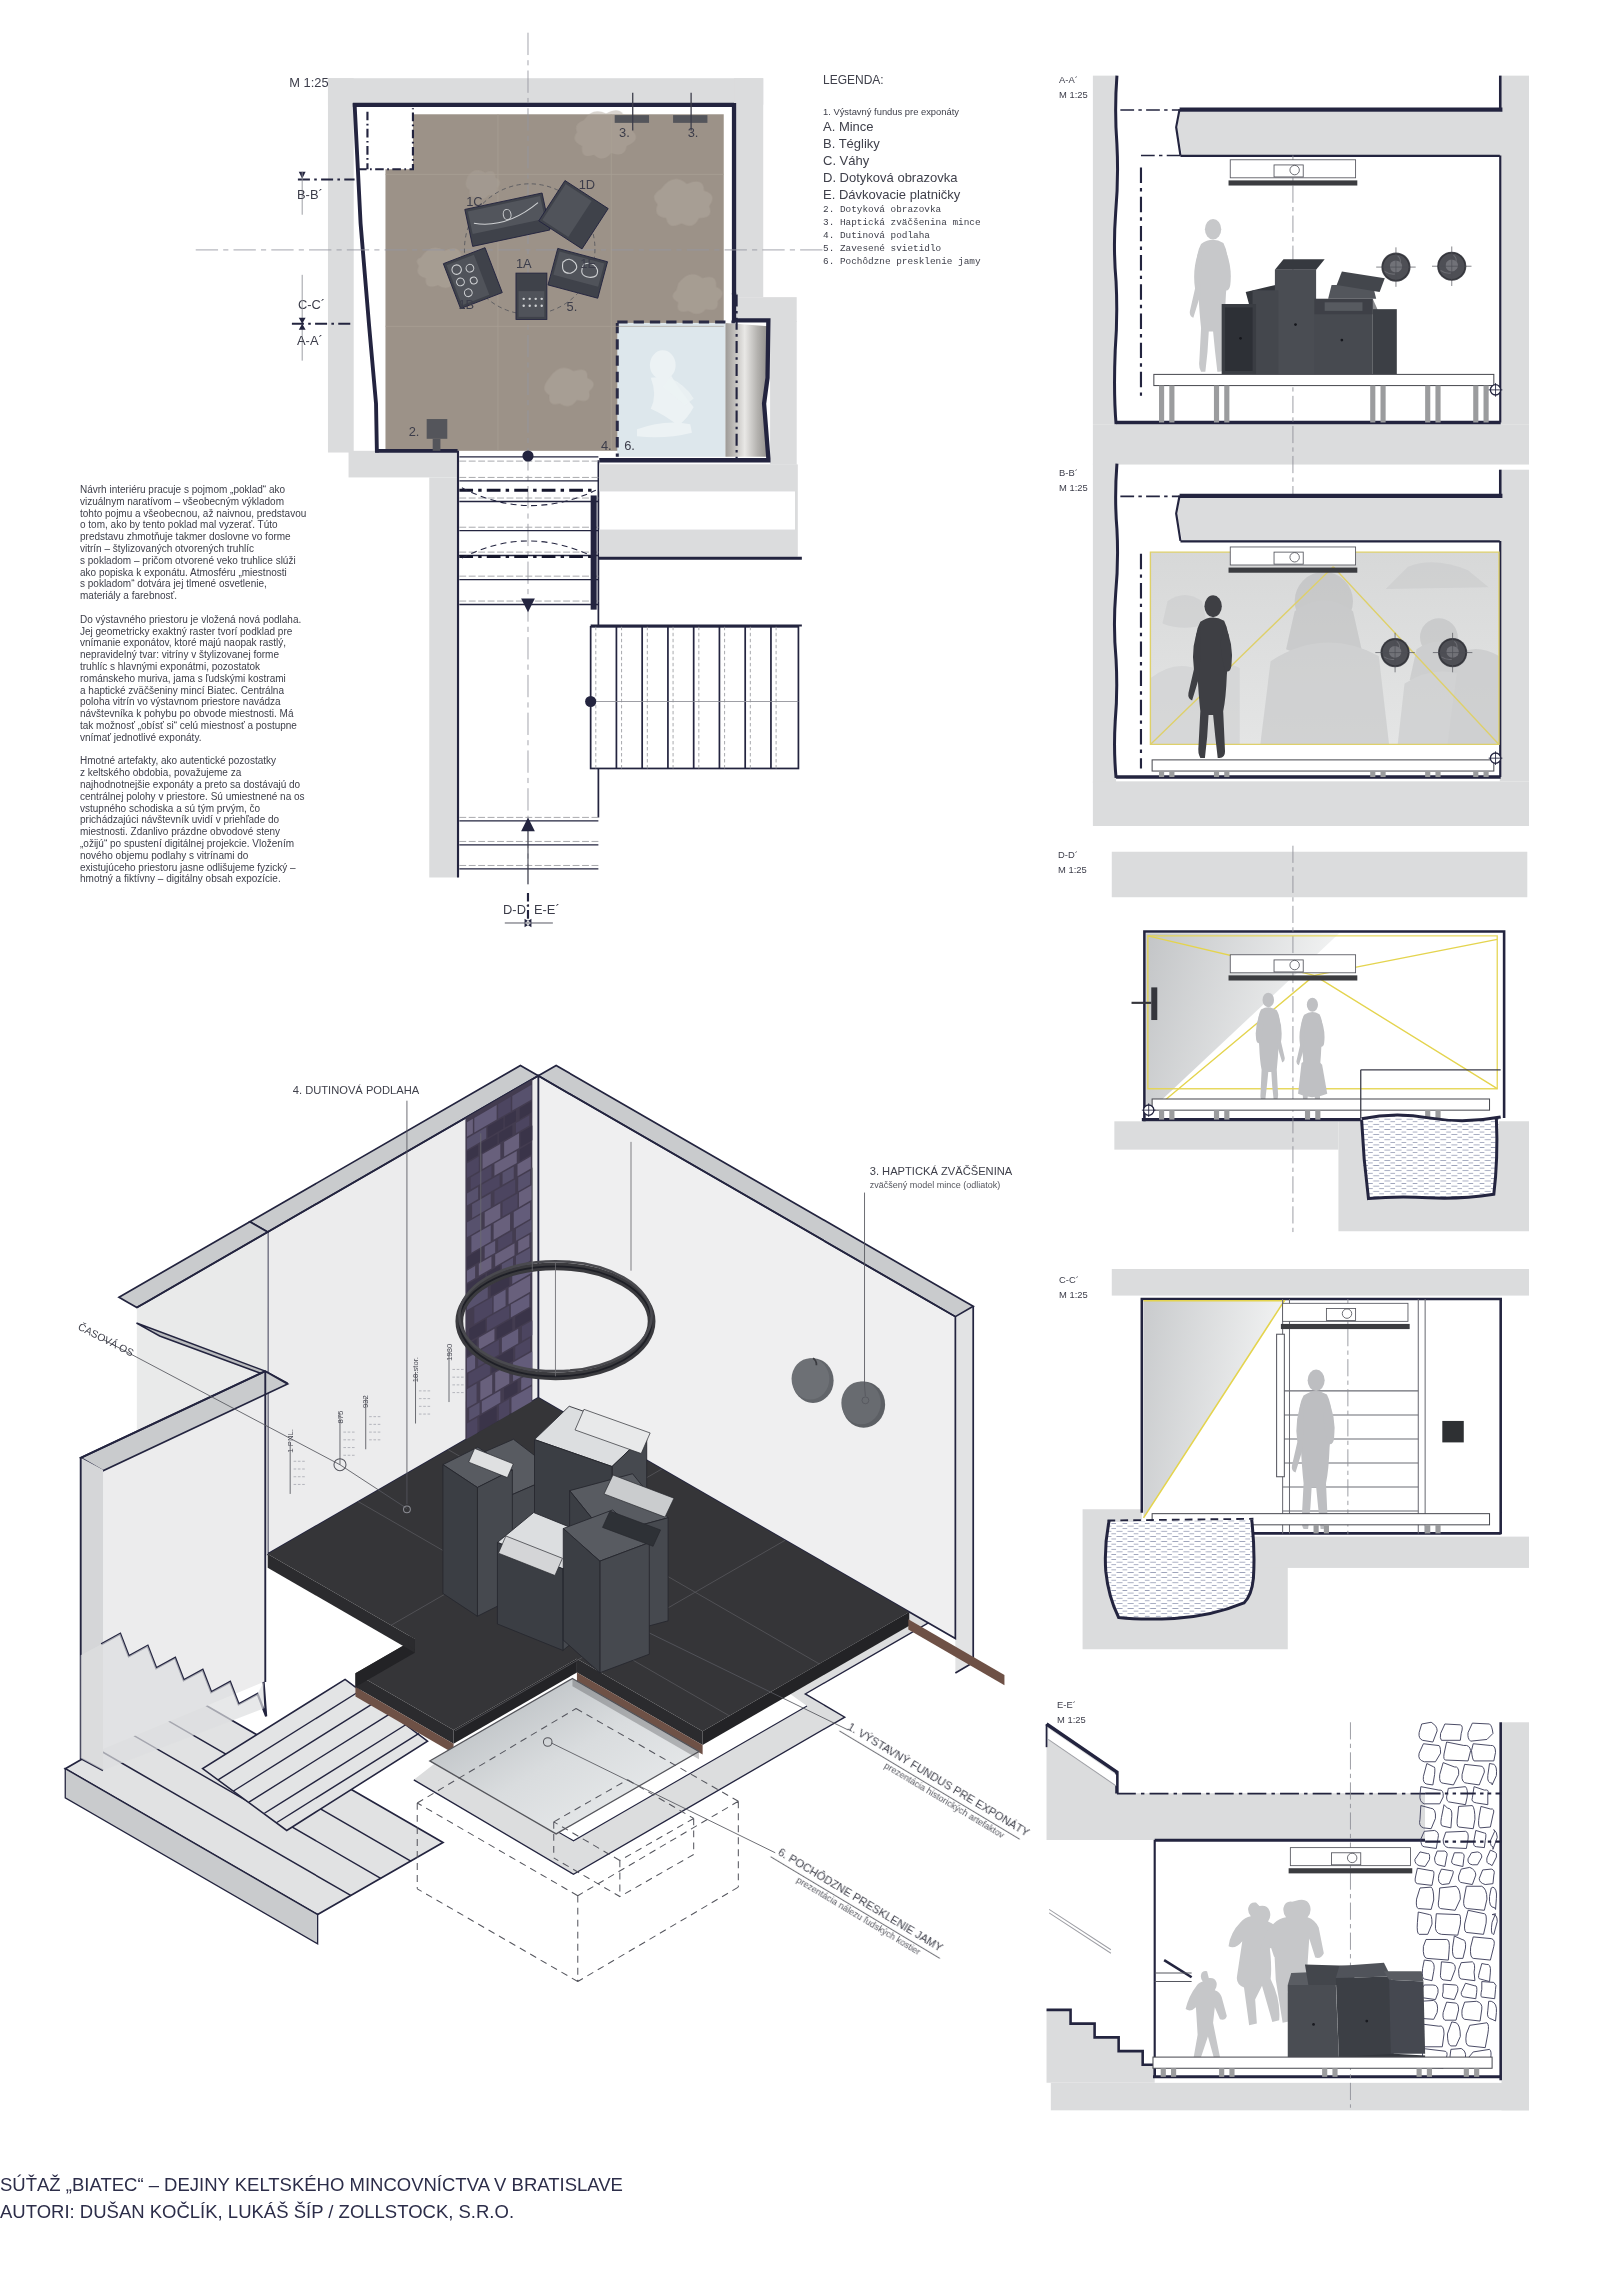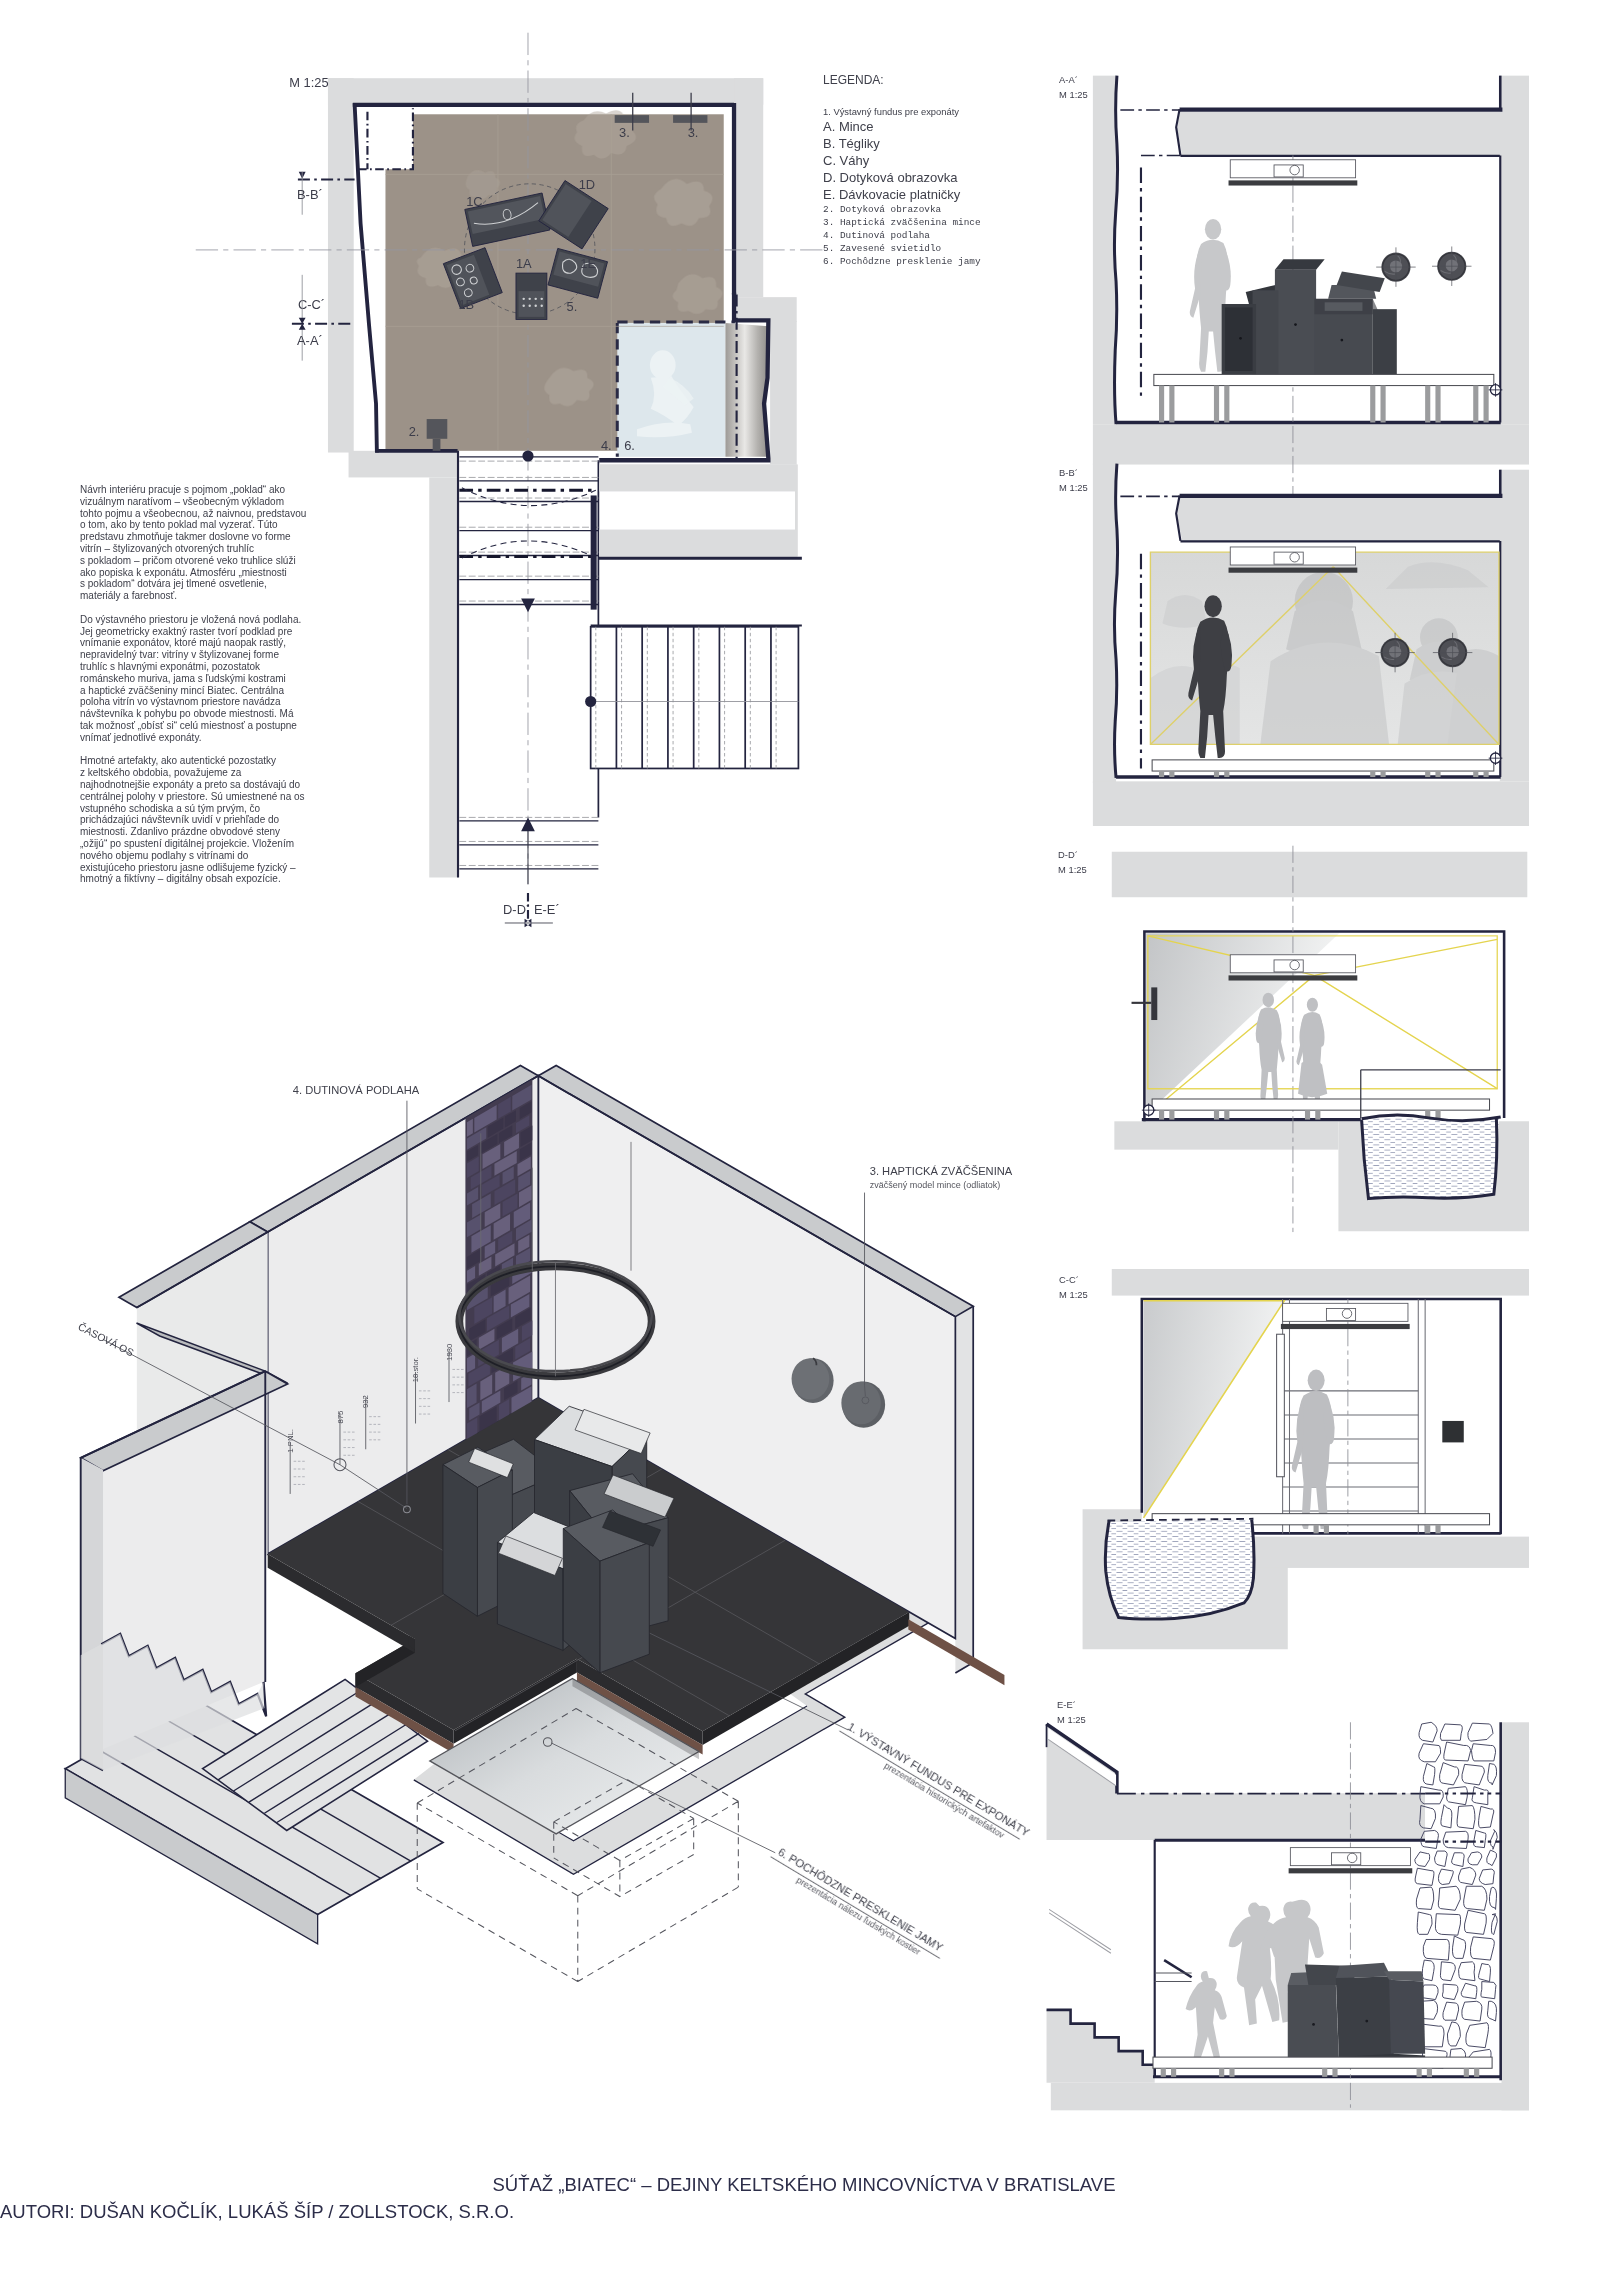--- a/index.html
+++ b/index.html
@@ -1010,18 +1010,18 @@
 <div class="abs lbl" style="left:1059px;top:73px;line-height:14.6px;">A-A´<br>M 1:25</div>
 
 <div class="abs lbl" style="left:1059px;top:466px;line-height:14.6px;">B-B´<br>M 1:25</div>
 
 <div class="abs lbl" style="left:1058px;top:848px;line-height:14.6px;">D-D´<br>M 1:25</div>
 
 <div class="abs lbl" style="left:1059px;top:1273px;line-height:14.6px;">C-C´<br>M 1:25</div>
 
 <div class="abs lbl" style="left:1057px;top:1698px;line-height:14.6px;">E-E´<br>M 1:25</div>
 
-<div class="abs" style="left:0;top:2174px;width:1608px;text-align:center;font-size:18.5px;color:#2c2d49;">SÚŤAŽ „BIATEC“ – DEJINY KELTSKÉHO MINCOVNÍCTVA V BRATISLAVE</div>
+<div class="abs" style="left:0;top:2174px;width:1608px;font-size:18.5px;color:#2c2d49;">SÚŤAŽ „BIATEC“ – DEJINY KELTSKÉHO MINCOVNÍCTVA V BRATISLAVE</div>
 
 <div class="abs" style="left:0;top:2201px;width:1608px;text-align:left;font-size:18.5px;color:#2c2d49;">AUTORI: DUŠAN KOČLÍK, LUKÁŠ ŠÍP / ZOLLSTOCK, S.R.O.</div>
 
 </div>
 
 
 </body></html>

